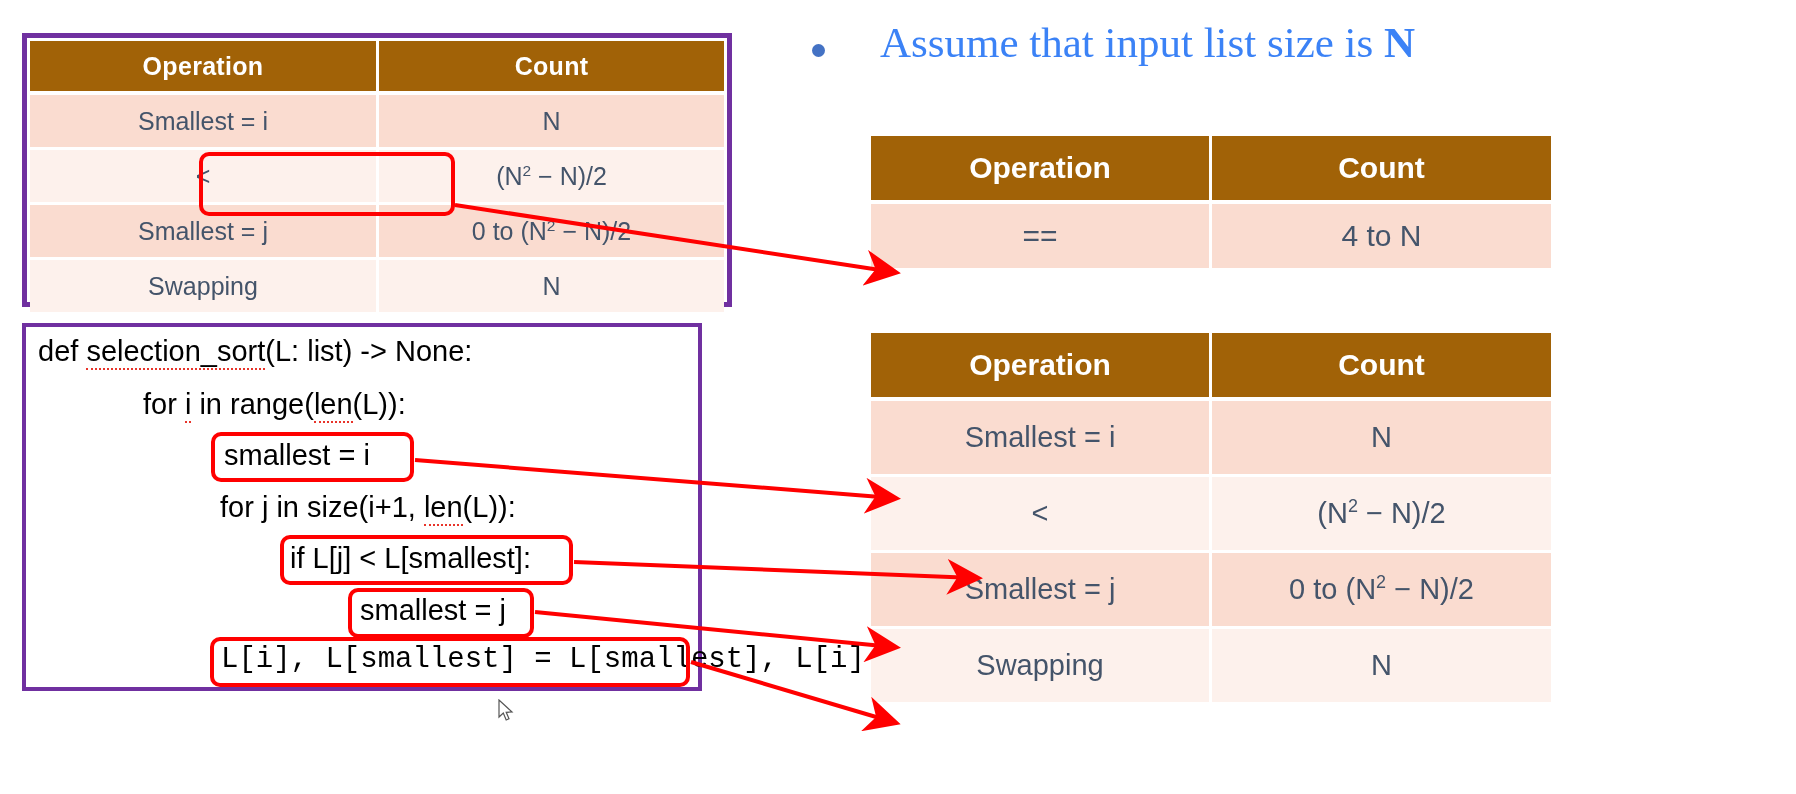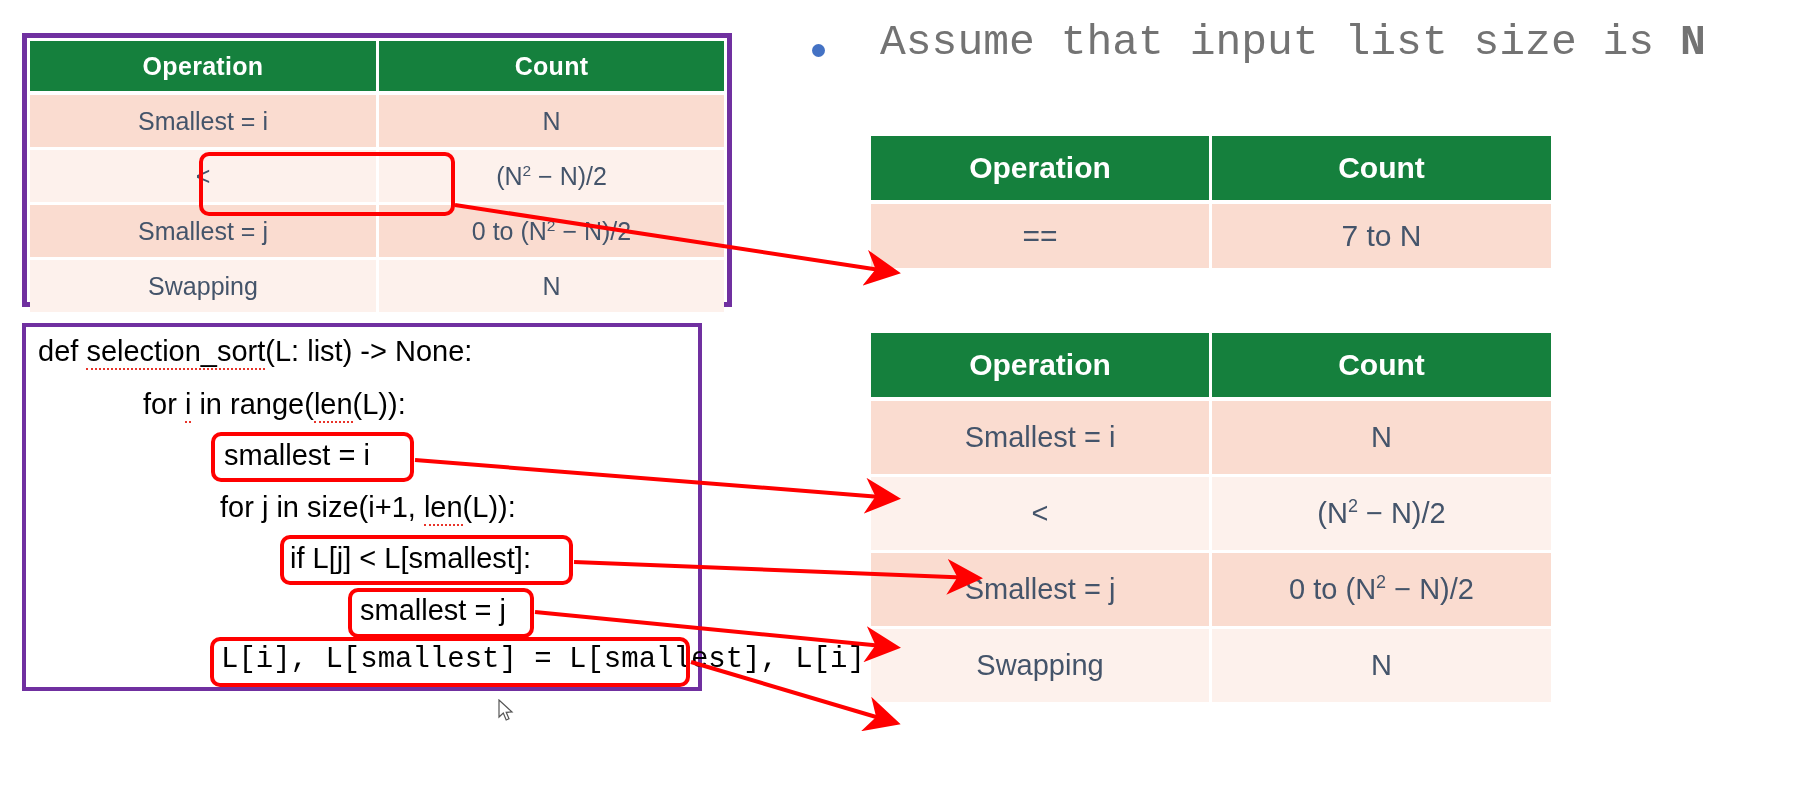--- a/index.html
+++ b/index.html
@@ -5,21 +5,21 @@
   html,body{margin:0;padding:0;}
   body{
     width:1796px;height:794px;background:#ffffff;overflow:hidden;position:relative;
     font-family:"Liberation Sans",sans-serif;
   }
   .slide{position:absolute;left:0;top:0;width:1796px;height:794px;}
 
   
   .optable{border-collapse:separate;border-spacing:0;table-layout:fixed;}
   .optable th{
-    background:#15803d;color:#ffffff;font-weight:bold;text-align:center;
+    background:#a16207;color:#ffffff;font-weight:bold;text-align:center;
     border-right:3px solid #ffffff;border-bottom:4px solid #ffffff;
     white-space:nowrap;
   }
   .optable th:last-child{border-right:none;text-align:center;}
   .optable td{
     text-align:center;color:#44546A;border-right:3px solid #ffffff;
     border-bottom:3px solid #ffffff;white-space:nowrap;
   }
   .optable td:last-child{border-right:none;}
   .optable tr.odd td{background:#FADCD0;}
@@ -57,22 +57,22 @@
     box-sizing:border-box;background:transparent;
   }
 
   
   #bullet-row{position:absolute;left:800px;top:18px;width:960px;height:58px;}
   #bullet-dot{
     position:absolute;left:12px;top:26px;width:13px;height:13px;
     border-radius:50%;background:#4472C4;
   }
   #bullet-text{
-    position:absolute;left:80px;top:0;font-family:Liberation Mono, monospace;
-    font-size:43px;color:#737373;white-space:nowrap;
+    position:absolute;left:80px;top:0;font-family:Liberation Serif, serif;
+    font-size:43px;color:#3b82f6;white-space:nowrap;
   }
   #bullet-text b{font-weight:bold;}
 
   #rt1{position:absolute;left:871px;top:136px;width:680px;height:130px;}
   #rt1 th{height:62px;font-size:30px;}
   #rt1 td{height:62px;font-size:30px;}
   #rt1 col.c1{width:341px;}
   #rt1 col.c2{width:339px;}
 
   #rt2{position:absolute;left:871px;top:333px;width:680px;height:352px;}
@@ -158,21 +158,21 @@
       </colgroup>
     <thead>
       <tr>
         <th>Operation</th>
         <th>Count</th>
       </tr>
     </thead>
     <tbody>
       <tr class="odd">
         <td>==</td>
-        <td>7 to N</td>
+        <td>4 to N</td>
       </tr>
     </tbody>
   </table>
 
   <table id="rt2" class="optable">
     <colgroup>
         <col class="c1">
         <col class="c2">
       </colgroup>
     <thead>

